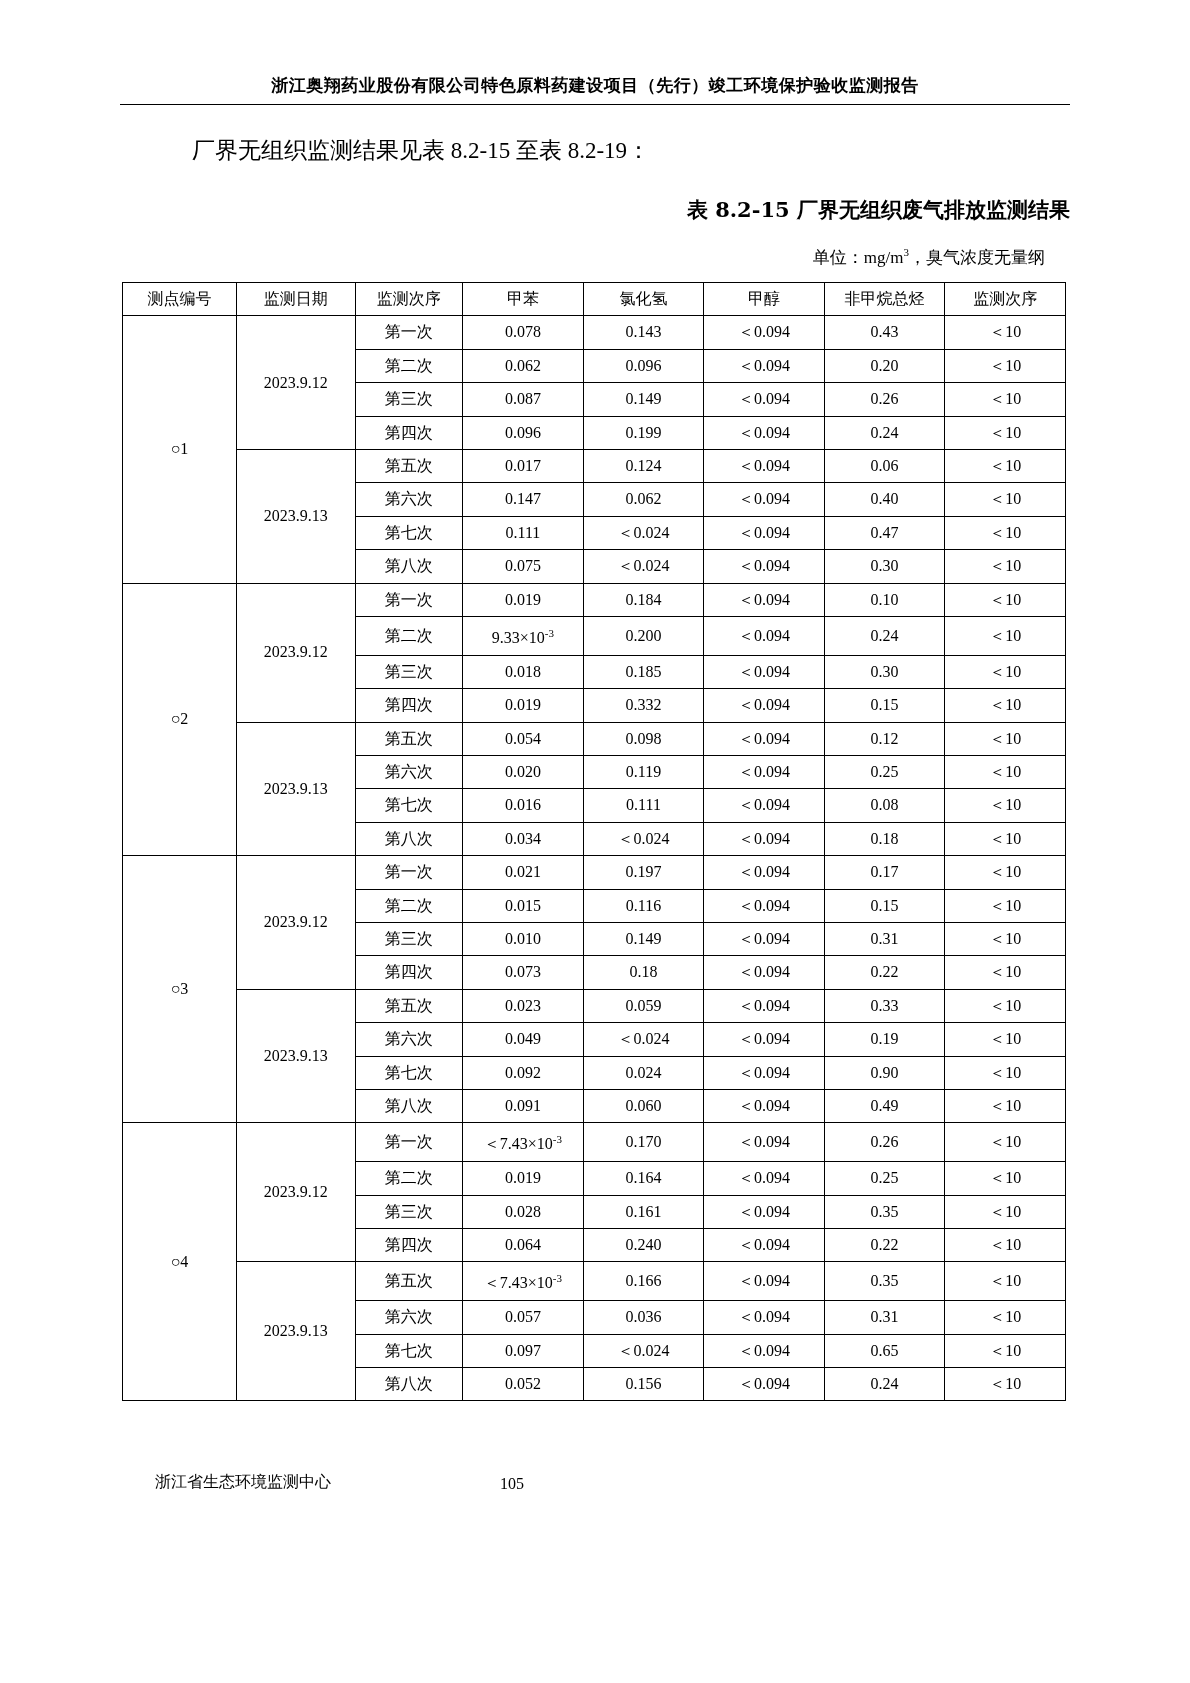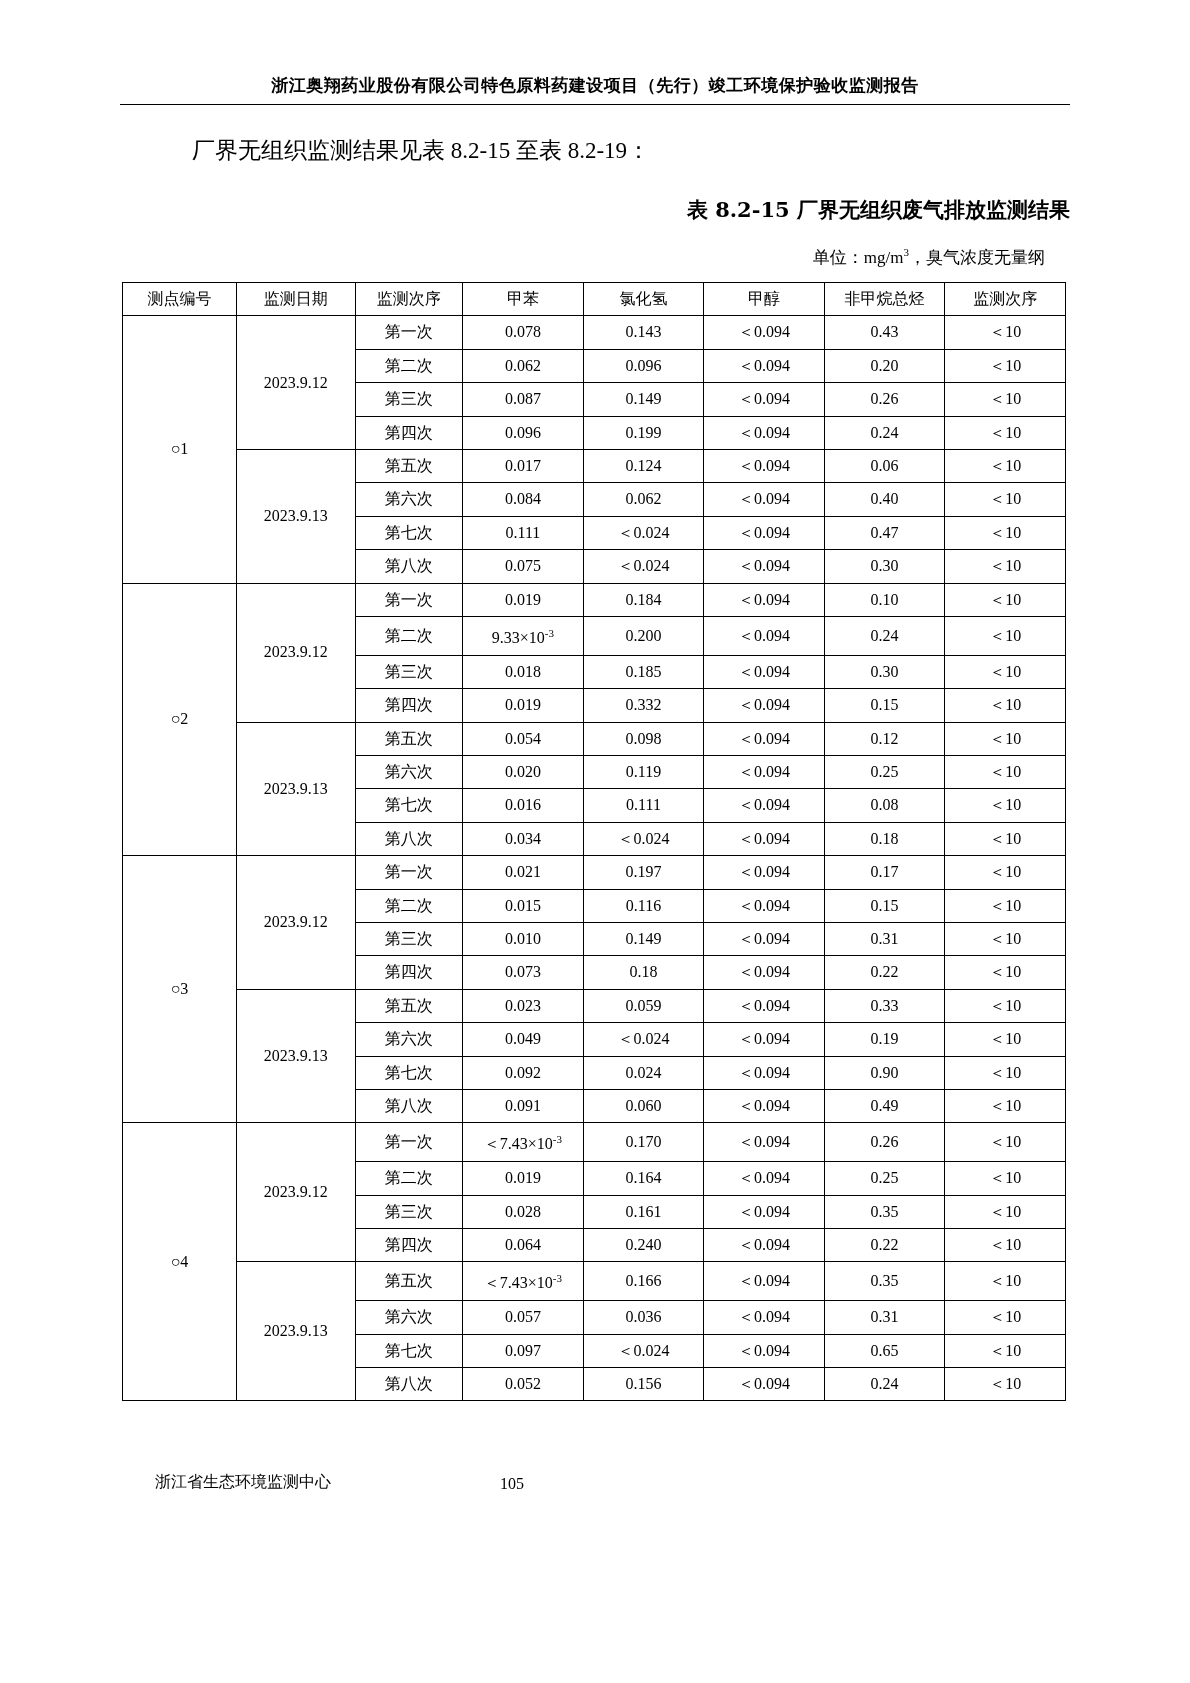--- a/index.html
+++ b/index.html
@@ -201,21 +201,21 @@
           <td rowspan="4">2023.9.13</td>
           <td>第五次</td>
           <td>0.017</td>
           <td>0.124</td>
           <td>＜0.094</td>
           <td>0.06</td>
           <td>＜10</td>
         </tr>
         <tr>
           <td>第六次</td>
-          <td>0.084</td>
+          <td>0.147</td>
           <td>0.062</td>
           <td>＜0.094</td>
           <td>0.40</td>
           <td>＜10</td>
         </tr>
         <tr>
           <td>第七次</td>
           <td>0.111</td>
           <td>＜0.024</td>
           <td>＜0.094</td>

